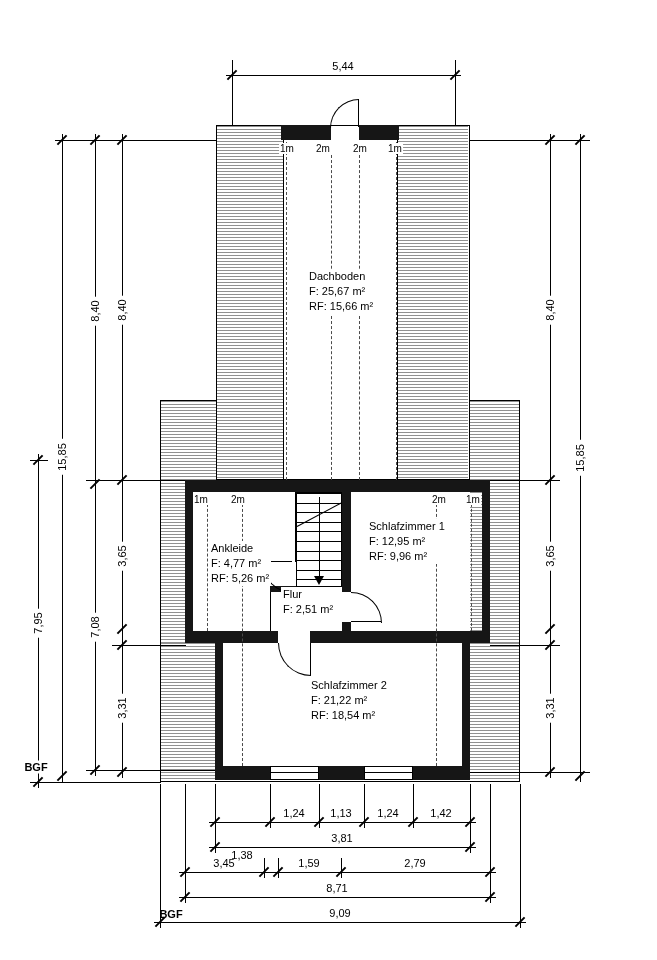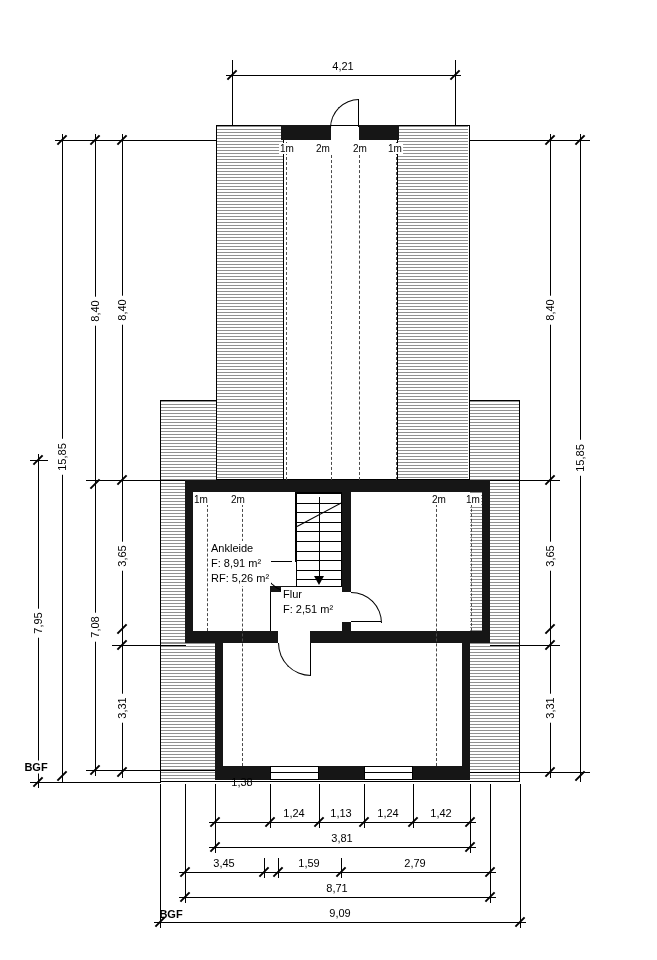--- a/index.html
+++ b/index.html
@@ -173,46 +173,61 @@
 
   <div class="hm" style="left:287px;top:143px">1m</div>
   <div class="hm" style="left:323px;top:143px">2m</div>
   <div class="hm" style="left:360px;top:143px">2m</div>
   <div class="hm" style="left:395px;top:143px">1m</div>
   <div class="hm" style="left:201px;top:494px">1m</div>
   <div class="hm" style="left:238px;top:494px">2m</div>
   <div class="hm" style="left:439px;top:494px">2m</div>
   <div class="hm" style="left:473px;top:494px">1m</div>
 
+  <div class="room" style="left:307px;top:269px">
+    <span>Dachboden</span>
+    <span>F: 25,67 m²</span>
+    <span>RF: 15,66 m²</span>
+  </div>
   <div class="room" style="left:209px;top:541px">
     <span>Ankleide</span>
-    <span>F: 8,91 m²</span>
+    <span>F: 4,77 m²</span>
     <span>RF: 5,26 m²</span>
+  </div>
+  <div class="room" style="left:367px;top:519px">
+    <span>Schlafzimmer 1</span>
+    <span>F: 12,95 m²</span>
+    <span>RF: 9,96 m²</span>
   </div>
   <div class="room" style="left:281px;top:587px">
     <span>Flur</span>
     <span>F: 2,51 m²</span>
   </div>
-
-  <div class="hdim" style="left:343px;top:66px">4,21</div>
+  <div class="room" style="left:309px;top:678px">
+    <span>Schlafzimmer 2</span>
+    <span>F: 21,22 m²</span>
+    <span>RF: 18,54 m²</span>
+  </div>
+
+  <div class="hdim" style="left:343px;top:66px">5,44</div>
 
   <div class="vdim" style="left:38px;top:623px">7,95</div>
   <div class="vdim" style="left:62px;top:457px">15,85</div>
   <div class="vdim" style="left:95px;top:311px">8,40</div>
   <div class="vdim" style="left:95px;top:627px">7,08</div>
   <div class="vdim" style="left:122px;top:310px">8,40</div>
   <div class="vdim" style="left:122px;top:556px">3,65</div>
   <div class="vdim" style="left:122px;top:708px">3,31</div>
 
   <div class="vdim" style="left:550px;top:310px">8,40</div>
   <div class="vdim" style="left:550px;top:556px">3,65</div>
   <div class="vdim" style="left:550px;top:708px">3,31</div>
   <div class="vdim" style="left:580px;top:458px">15,85</div>
 
-  <div class="hdim" style="left:242px;top:782px">1,38</div>
+  <div class="hdim" style="left:242px;top:855px">1,38</div>
   <div class="hdim" style="left:294px;top:813px">1,24</div>
   <div class="hdim" style="left:341px;top:813px">1,13</div>
   <div class="hdim" style="left:388px;top:813px">1,24</div>
   <div class="hdim" style="left:441px;top:813px">1,42</div>
   <div class="hdim" style="left:342px;top:838px">3,81</div>
   <div class="hdim" style="left:224px;top:863px">3,45</div>
   <div class="hdim" style="left:309px;top:863px">1,59</div>
   <div class="hdim" style="left:415px;top:863px">2,79</div>
   <div class="hdim" style="left:337px;top:888px">8,71</div>
   <div class="hdim" style="left:340px;top:913px">9,09</div>

